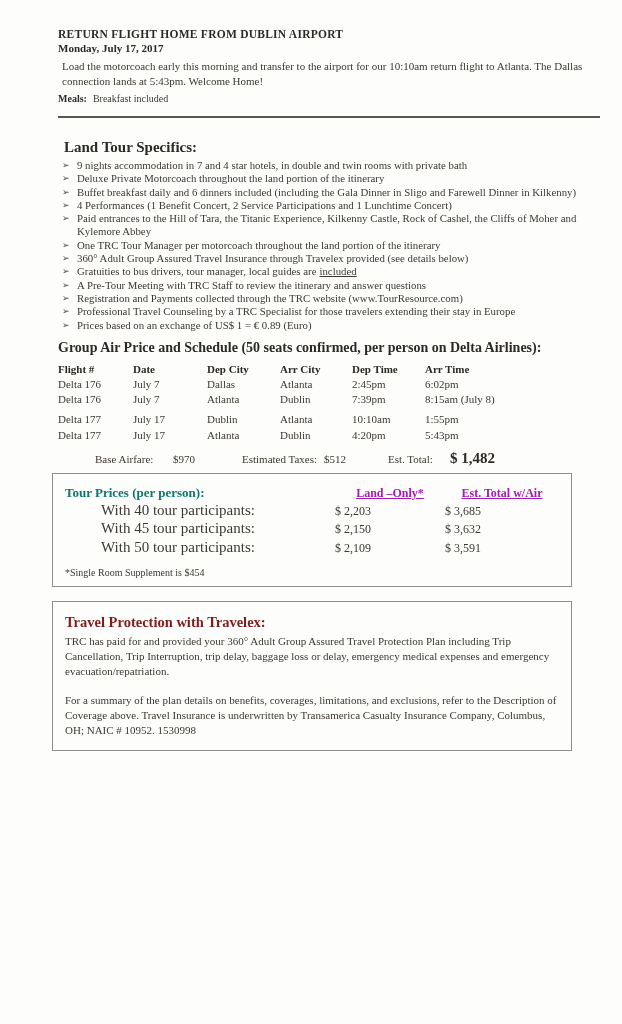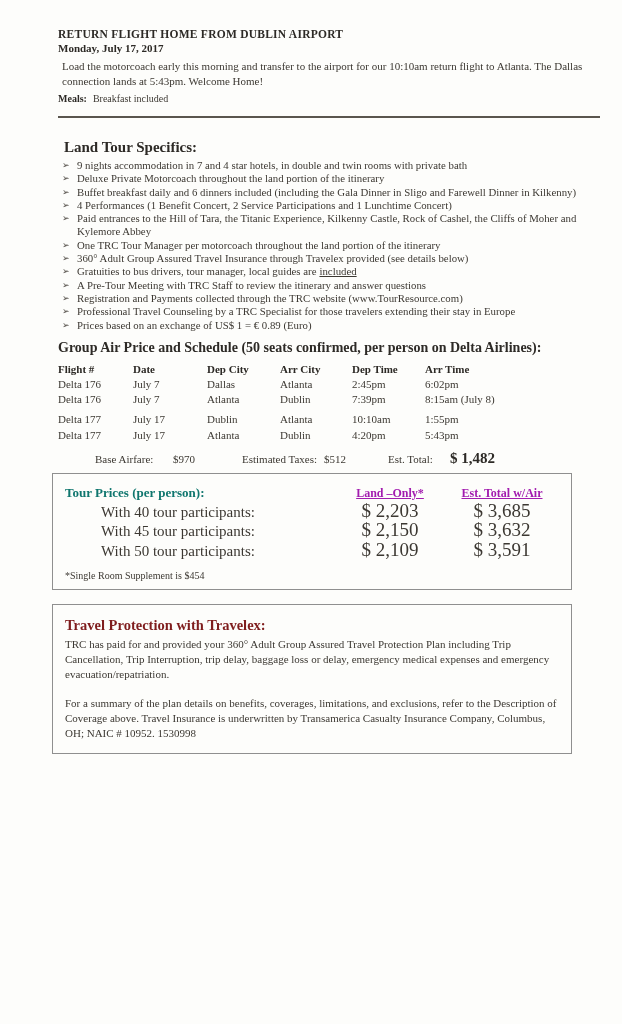--- a/index.html
+++ b/index.html
@@ -45,21 +45,21 @@
   
   .pricebox{
     box-sizing:border-box;width:520px;margin-left:-6px;margin-top:5px;
     border:1.5px solid #8f8f8f;background:#fdfdfb;
     padding:9px 12px 8px 12px;
   }
   .tp-row{display:grid;grid-template-columns:270px 110px 1fr;align-items:baseline;}
   .tp-heading{font-size:13px;font-weight:bold;color:#0f766e;line-height:19px;}
   .tp-colhead{font-size:12px;font-weight:bold;color:#a21caf;text-decoration:underline;text-align:center;}
   .tp-label{font-size:15px;padding-left:36px;line-height:17.5px;}
-  .tp-val{font-size:19px;text-align:center;line-height:17.5px;}
+  .tp-val{font-size:12px;text-align:left;line-height:17.5px;}
   .tp-footnote{font-size:10px;margin-top:10px;}
   .travelbox{
     box-sizing:border-box;width:520px;margin-left:-6px;margin-top:14px;
     border:1.5px solid #8f8f8f;background:#fdfdfb;
     padding:11px 10px 12px 12px;
   }
   .tv-heading{font-size:14.5px;font-weight:bold;color:#7f1d1d;line-height:19px;margin-bottom:2px;}
   .tv-para{font-size:11px;line-height:15px;margin:0;max-width:497px;}
   .tv-para + .tv-para{margin-top:14px;}
 </style>

